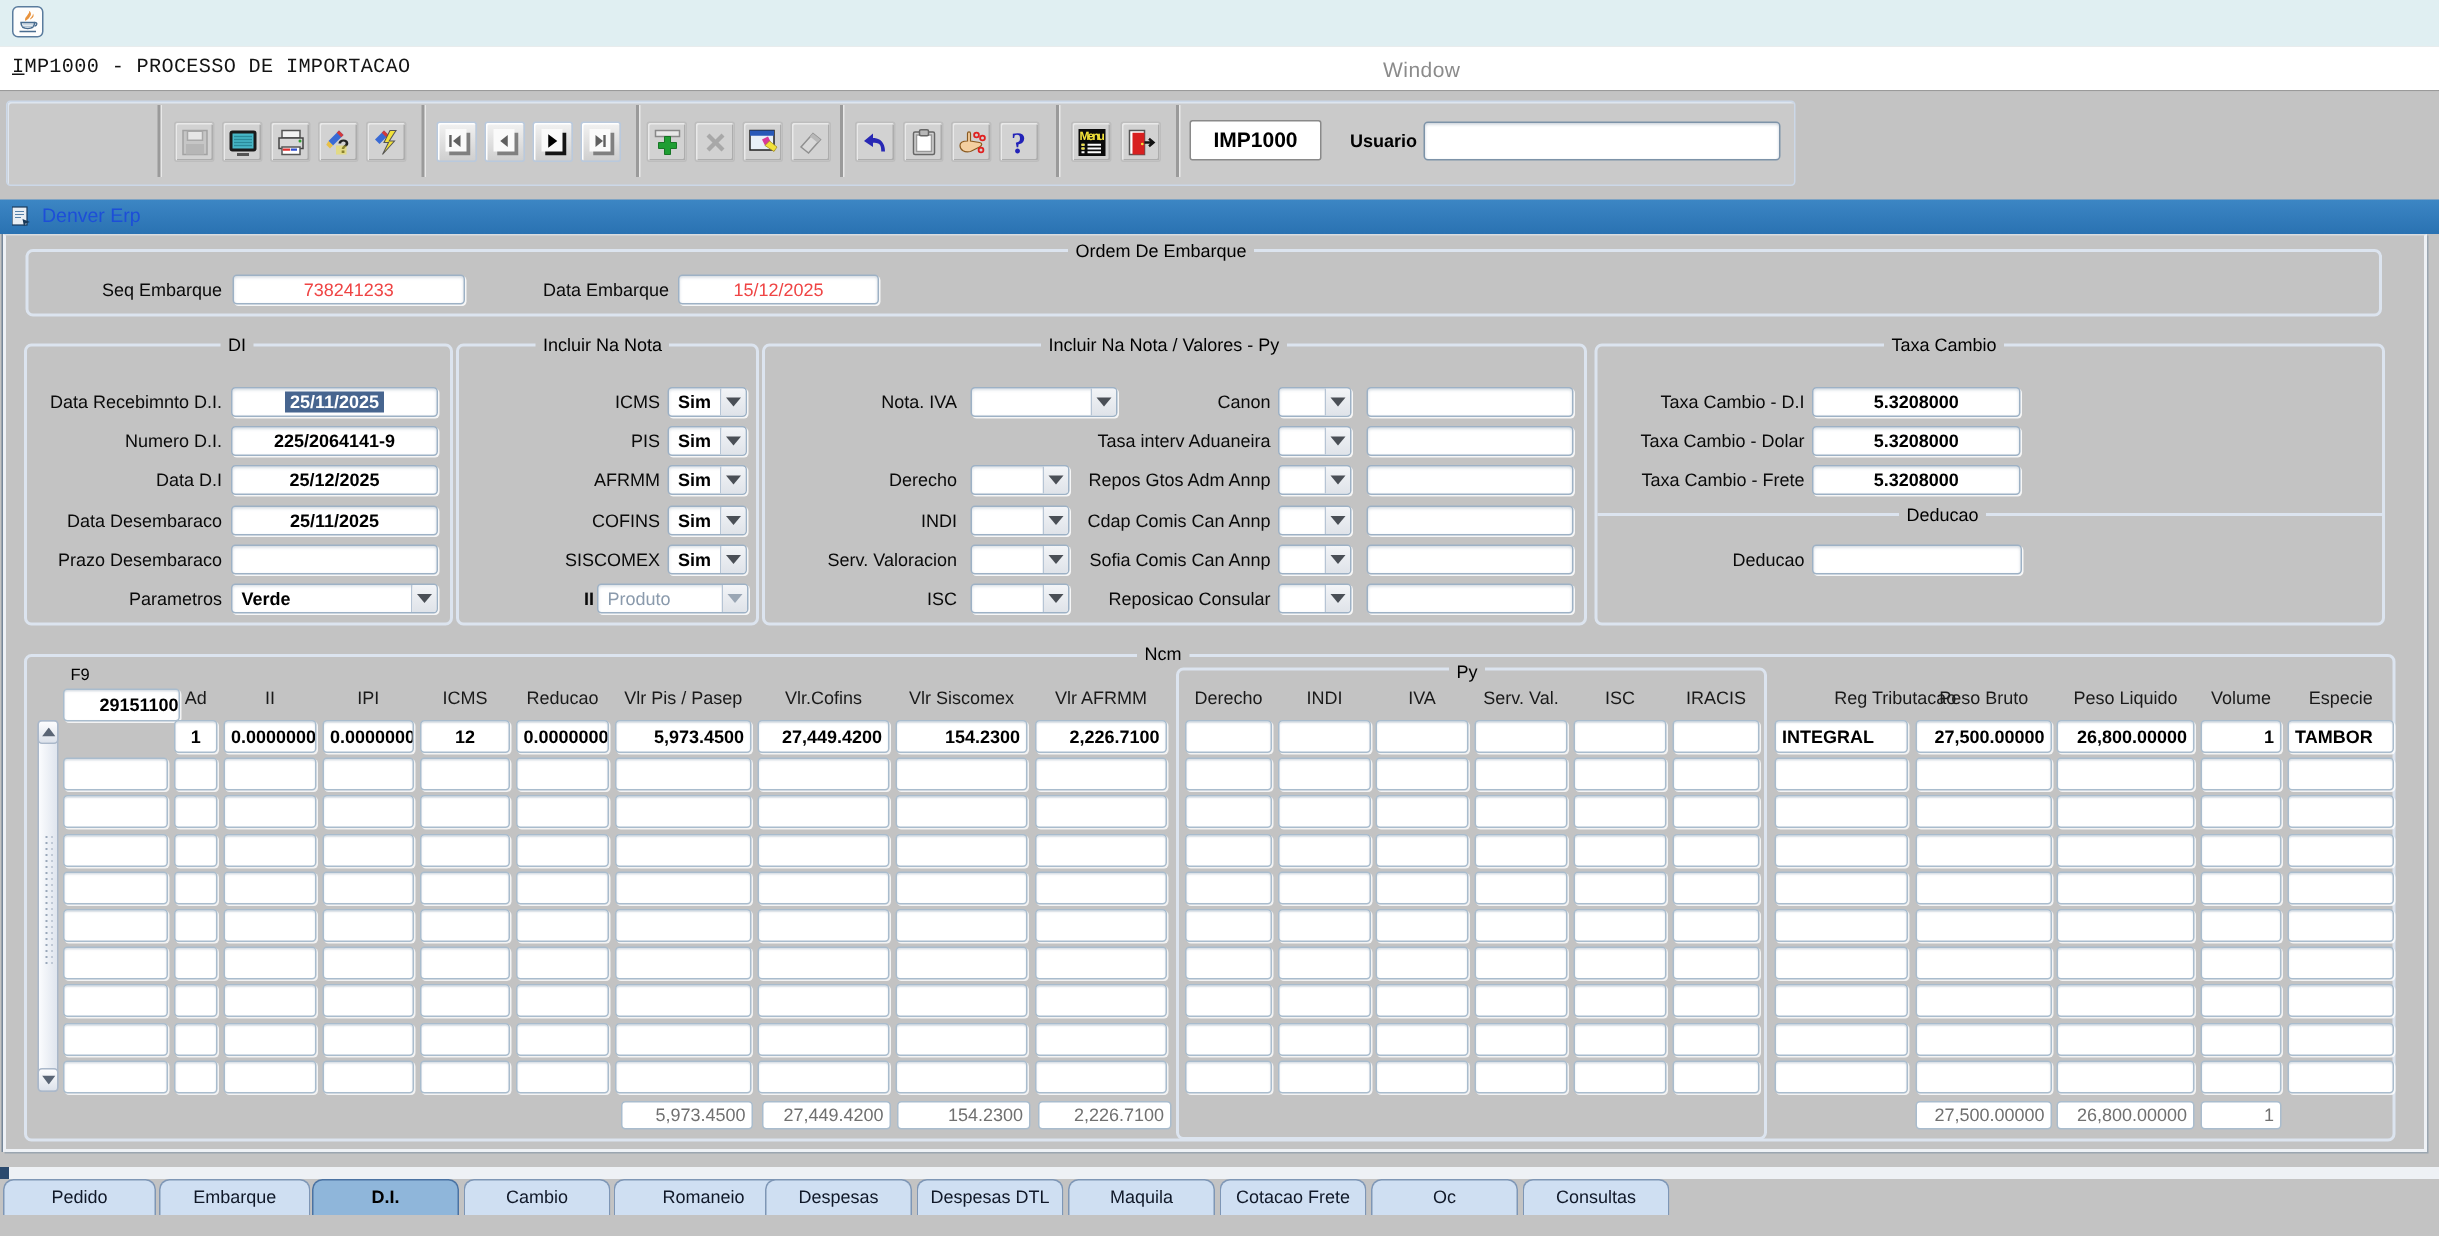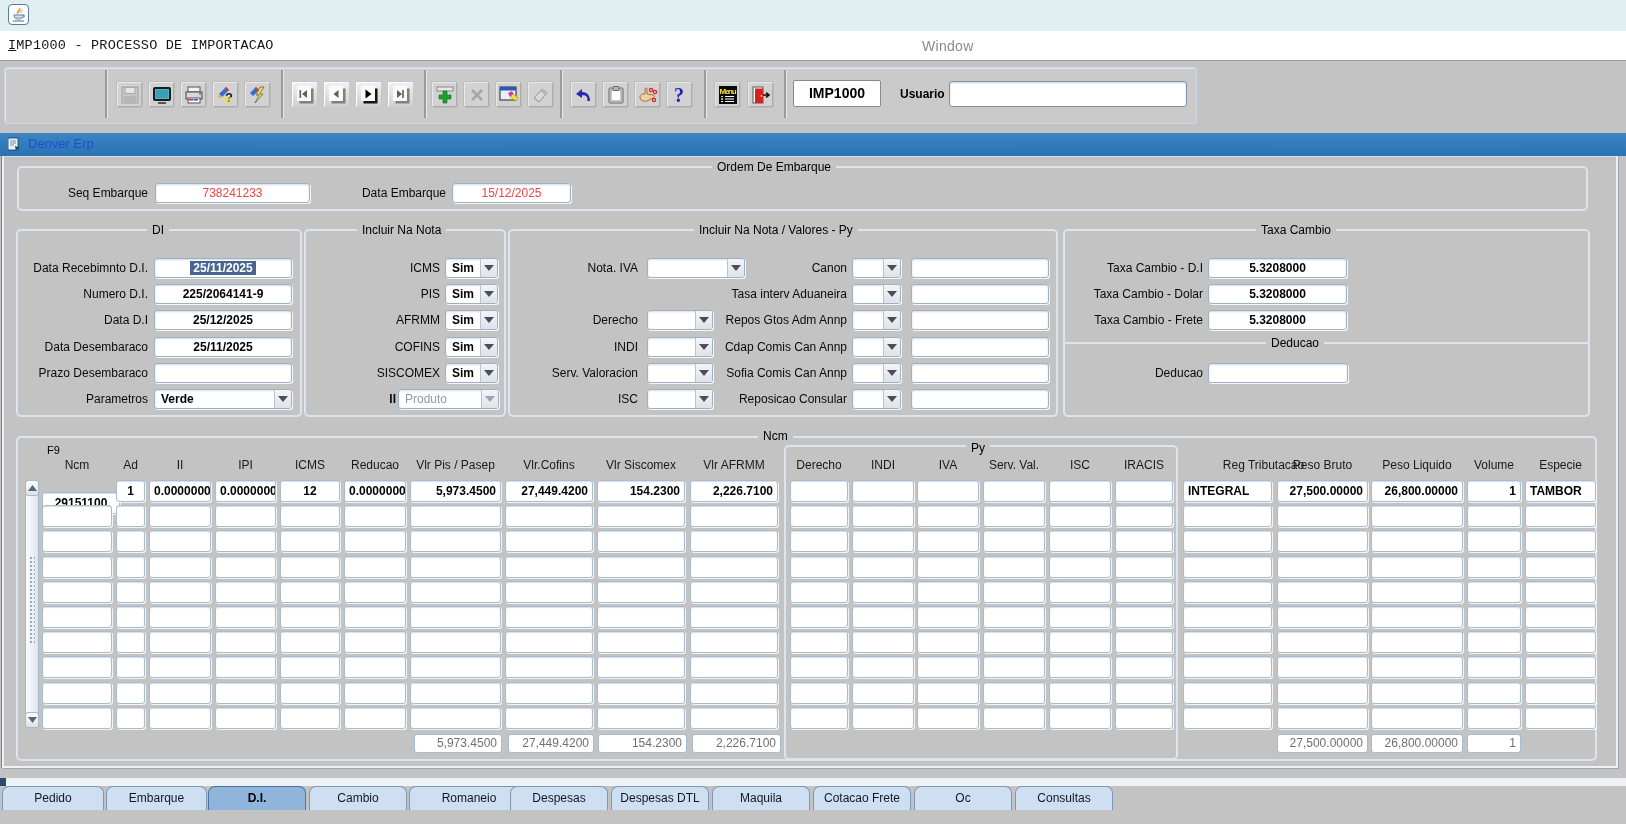--- a/index.html
+++ b/index.html
@@ -211,21 +211,21 @@
     </svg></div>
 <div class="abs" style="left:28px;top:136px;font-size:13px;color:#1d4ed8">Denver Erp</div>
 
 <div class="abs" style="left:2px;top:156px;width:1616px;height:612px;background:#c3c3c3;border-left:2px solid #eef1f5;border-top:1px solid #d8dce0;border-right:2px solid #eef1f5;border-bottom:2px solid #eef1f5;box-shadow:-1px 0 0 #76879a,1px 1px 0 #9aa5b0"></div>
 
 <div class="frame" style="left:17px;top:166px;width:1571px;height:45px"></div>
 <div class="ft" style="left:712px;top:160px">Ordem De Embarque</div>
 <div class="lbl" style="left:0px;top:183px;width:148px">Seq Embarque</div>
 <div class="fld gv" style="left:155px;top:183px;width:155px">738241233</div>
 <div class="lbl" style="left:300px;top:183px;width:146px">Data Embarque</div>
-<div class="fld gv" style="left:452px;top:183px;width:119px">15/12/2025</div>
+<div class="fld gv" style="left:452px;top:183px;width:134px">15/12/2025</div>
 <div class="frame" style="left:16px;top:229px;width:286px;height:188px"></div>
 <div class="ft" style="left:147px;top:223px">DI</div>
 <div class="lbl" style="left:0px;top:258px;width:148px">Data Recebimnto D.I.</div>
 <div class="lbl" style="left:0px;top:284px;width:148px">Numero D.I.</div>
 <div class="lbl" style="left:0px;top:310px;width:148px">Data D.I</div>
 <div class="lbl" style="left:0px;top:337px;width:148px">Data Desembaraco</div>
 <div class="lbl" style="left:0px;top:363px;width:148px">Prazo Desembaraco</div>
 <div class="lbl" style="left:0px;top:389px;width:148px">Parametros</div>
 <div class="fld" style="left:154px;top:258px;width:138px"><span style="background:#47658f;color:#fff;padding:0 3px">25/11/2025</span></div>
 <div class="fld" style="left:154px;top:284px;width:138px">225/2064141-9</div>
@@ -351,21 +351,21 @@
 <div class="hdr" style="left:846px;top:458px;width:74px">INDI</div>
 <div class="hdr" style="left:911px;top:458px;width:74px">IVA</div>
 <div class="hdr" style="left:977px;top:458px;width:74px">Serv. Val.</div>
 <div class="hdr" style="left:1043px;top:458px;width:74px">ISC</div>
 <div class="hdr" style="left:1109px;top:458px;width:70px">IRACIS</div>
 <div class="hdr" style="left:1213px;top:458px;width:101px">Reg Tributacao</div>
 <div class="hdr" style="left:1271px;top:458px;width:103px">Peso Bruto</div>
 <div class="hdr" style="left:1365px;top:458px;width:104px">Peso Liquido</div>
 <div class="hdr" style="left:1461px;top:458px;width:66px">Volume</div>
 <div class="hdr" style="left:1519px;top:458px;width:83px">Especie</div>
-<div class="cell" style="left:42px;top:492px;width:78px;height:22px;text-align:center">29151100</div>
+<div class="cell" style="left:42px;top:459px;width:78px;height:22px;text-align:right">29151100</div>
 <div class="cell" style="left:116px;top:480px;width:29px;height:22px;text-align:center">1</div>
 <div class="cell" style="left:149px;top:480px;width:62px;height:22px;text-align:left;padding-left:4px">0.00000000</div>
 <div class="cell" style="left:215px;top:480px;width:61px;height:22px;text-align:left;padding-left:4px">0.00000000</div>
 <div class="cell" style="left:280px;top:480px;width:60px;height:22px;text-align:center">12</div>
 <div class="cell" style="left:344px;top:480px;width:62px;height:22px;text-align:left;padding-left:4px">0.00000000</div>
 <div class="cell" style="left:410px;top:480px;width:91px;height:22px;text-align:right;padding-right:4px">5,973.4500</div>
 <div class="cell" style="left:505px;top:480px;width:88px;height:22px;text-align:right;padding-right:4px">27,449.4200</div>
 <div class="cell" style="left:597px;top:480px;width:88px;height:22px;text-align:right;padding-right:4px">154.2300</div>
 <div class="cell" style="left:690px;top:480px;width:88px;height:22px;text-align:right;padding-right:4px">2,226.7100</div>
 <div class="cell" style="left:790px;top:480px;width:58px;height:22px;"></div>

